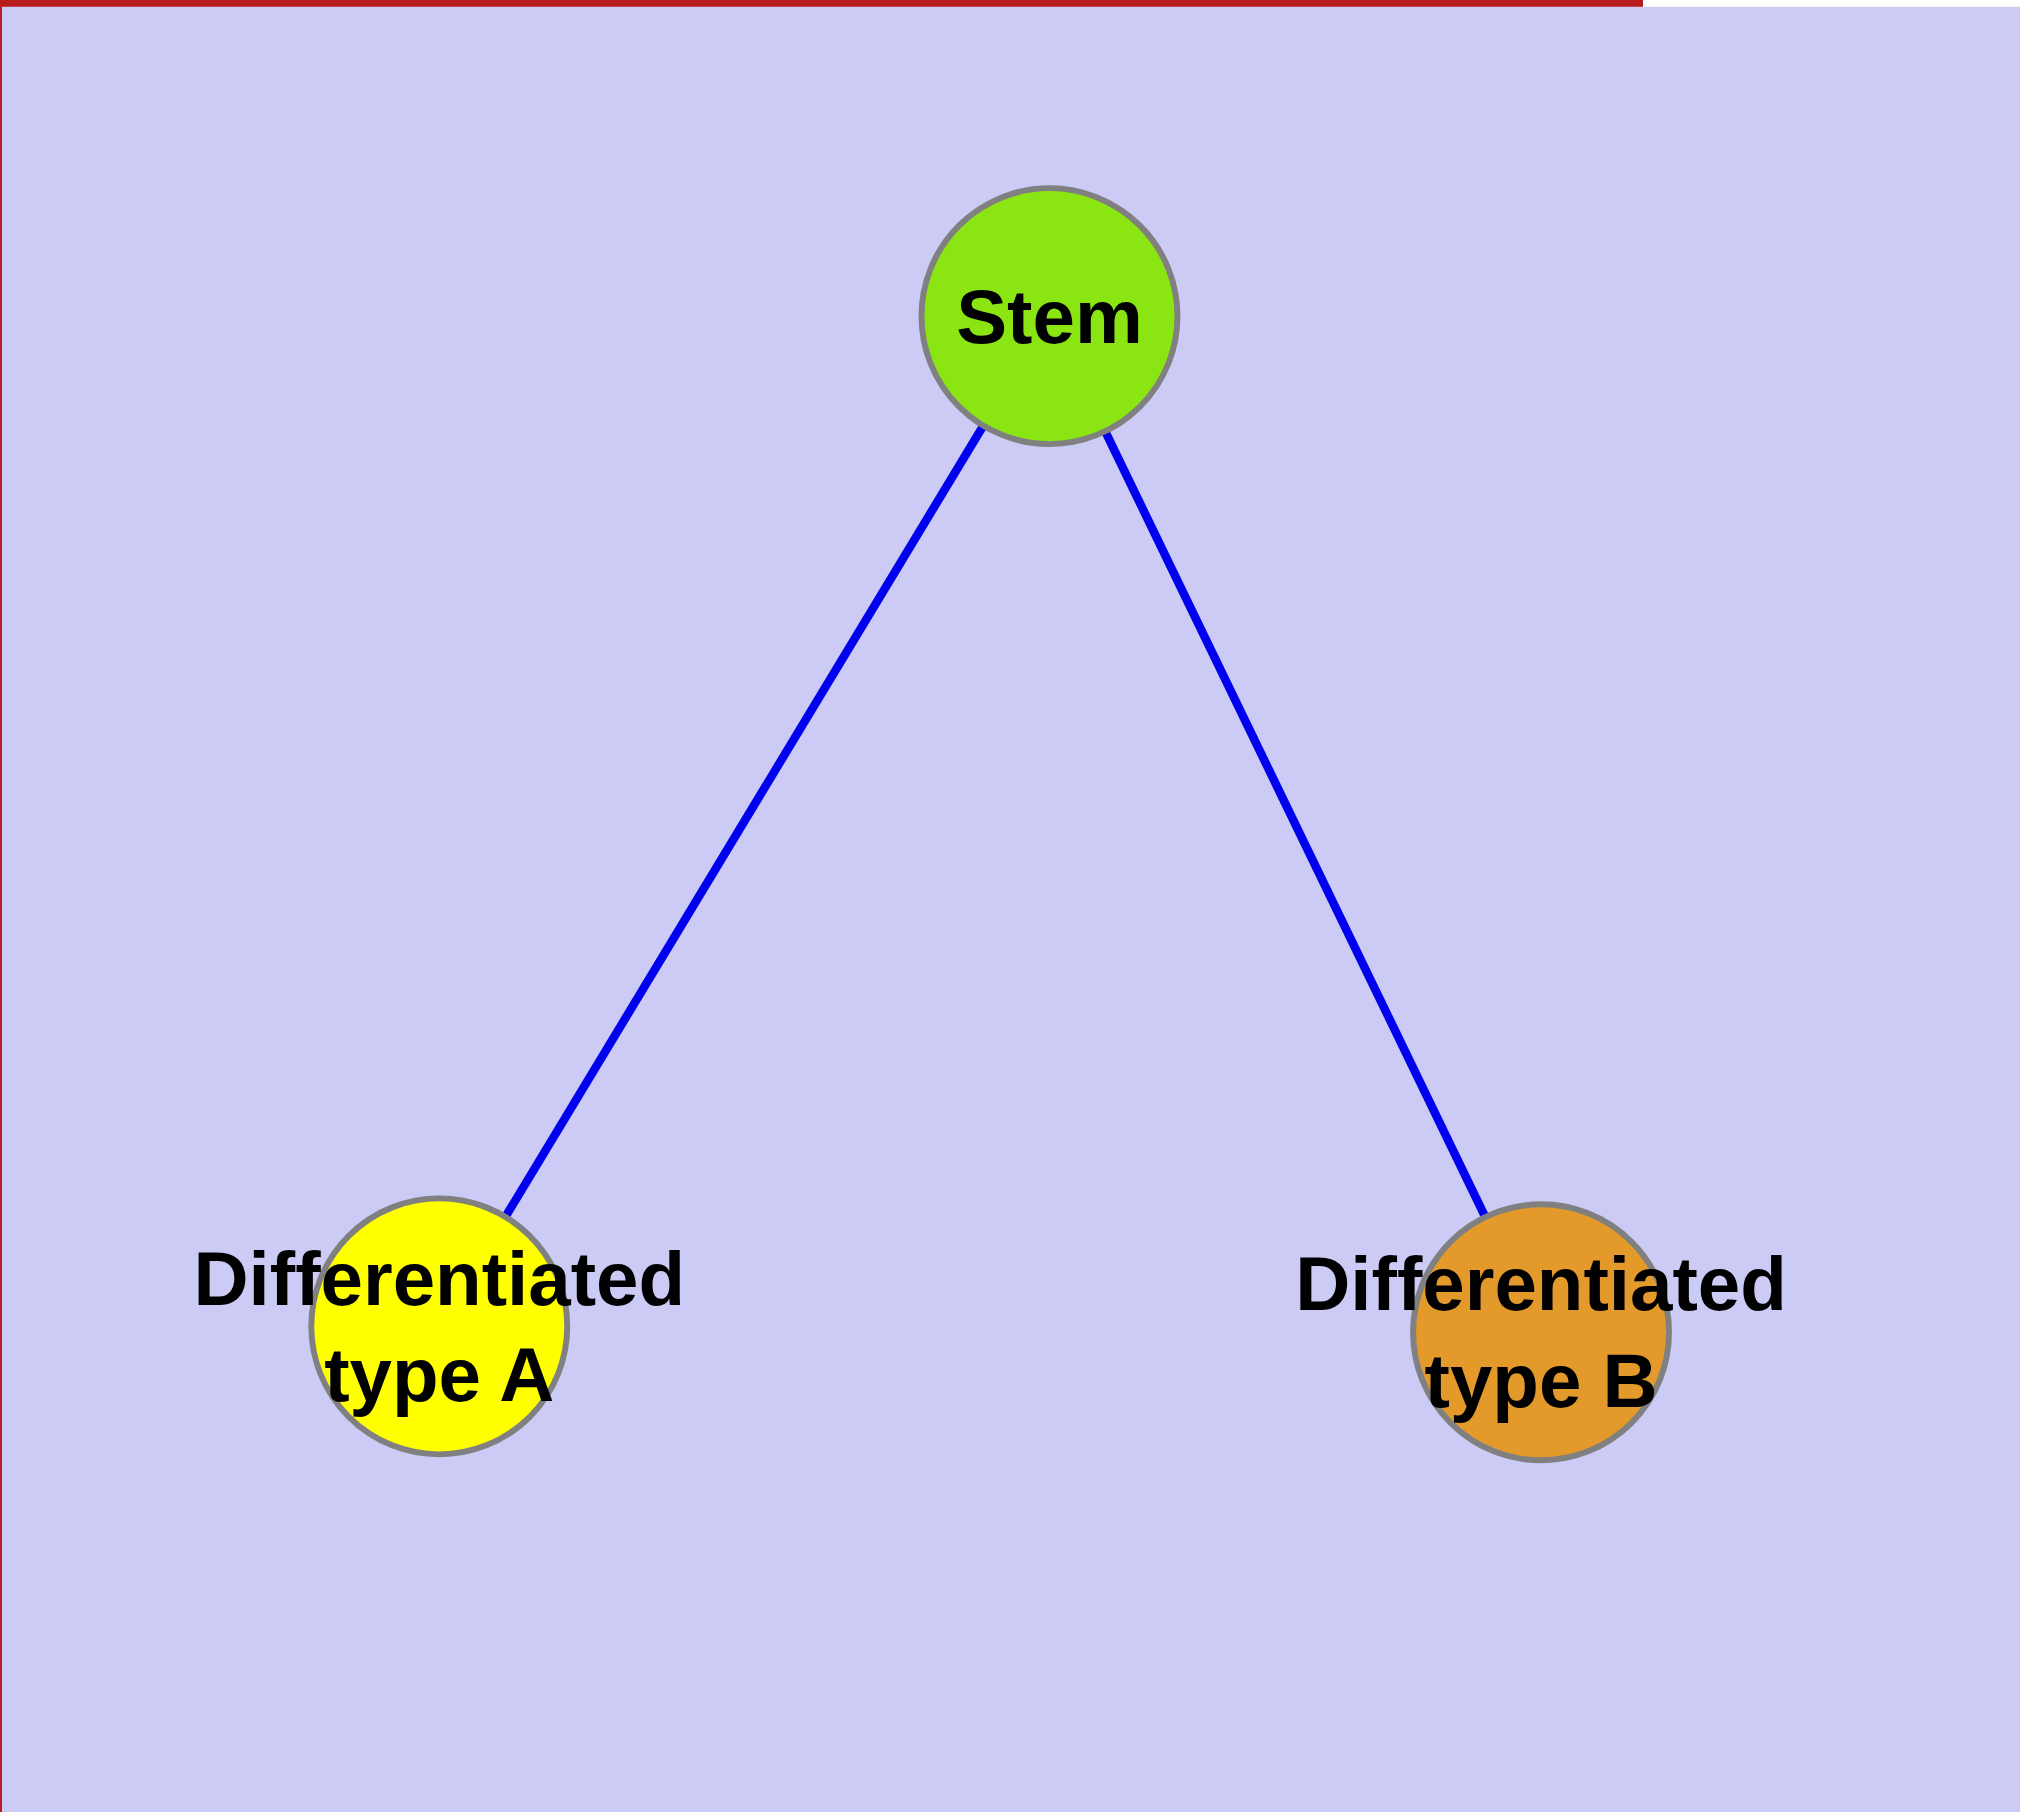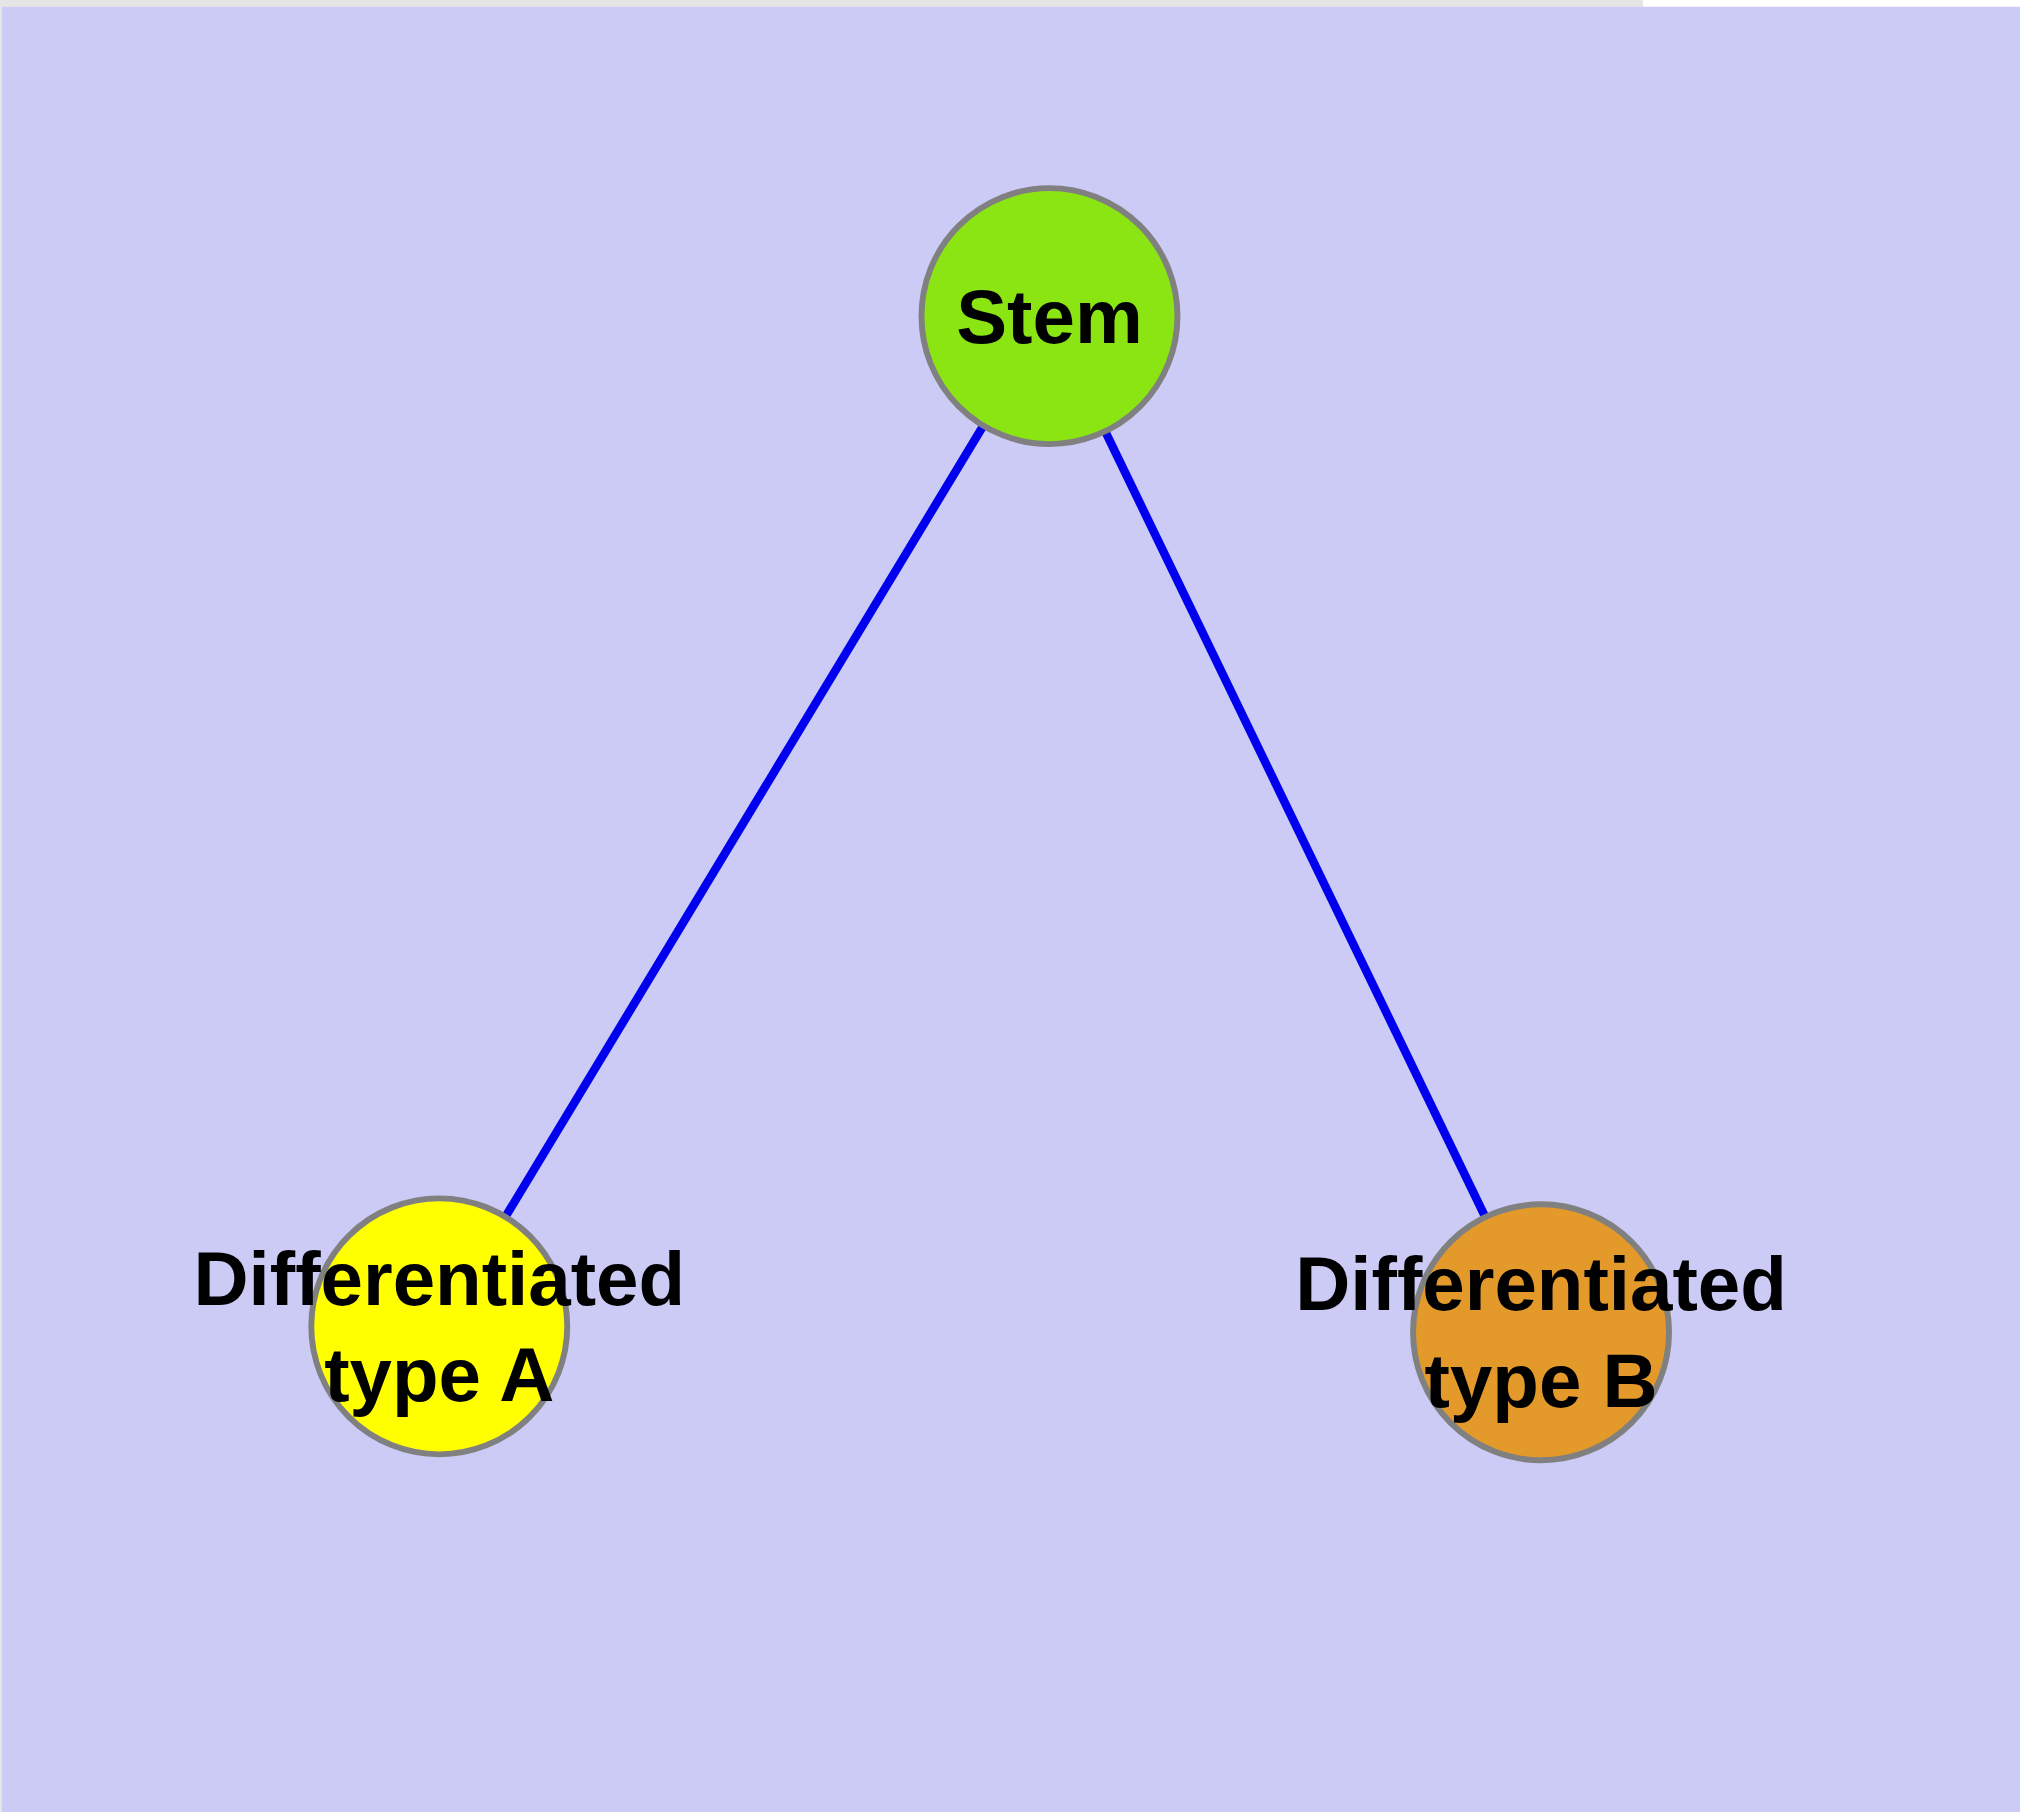--- a/index.html
+++ b/index.html
@@ -7,21 +7,21 @@
     padding: 0;
     background: #ffffff;
     width: 2021px;
     height: 1812px;
     overflow: hidden;
   }
   .page {
     position: relative;
     width: 1643px;
     height: 1812px;
-    background: #e5e5e5;
+    background: #b91c1c;
   }
   .graph-svg {
     position: absolute;
     left: 0;
     top: 0;
     display: block;
   }
   .node-label {
     font-family: "Liberation Sans", "DejaVu Sans", sans-serif;
     font-weight: bold;

